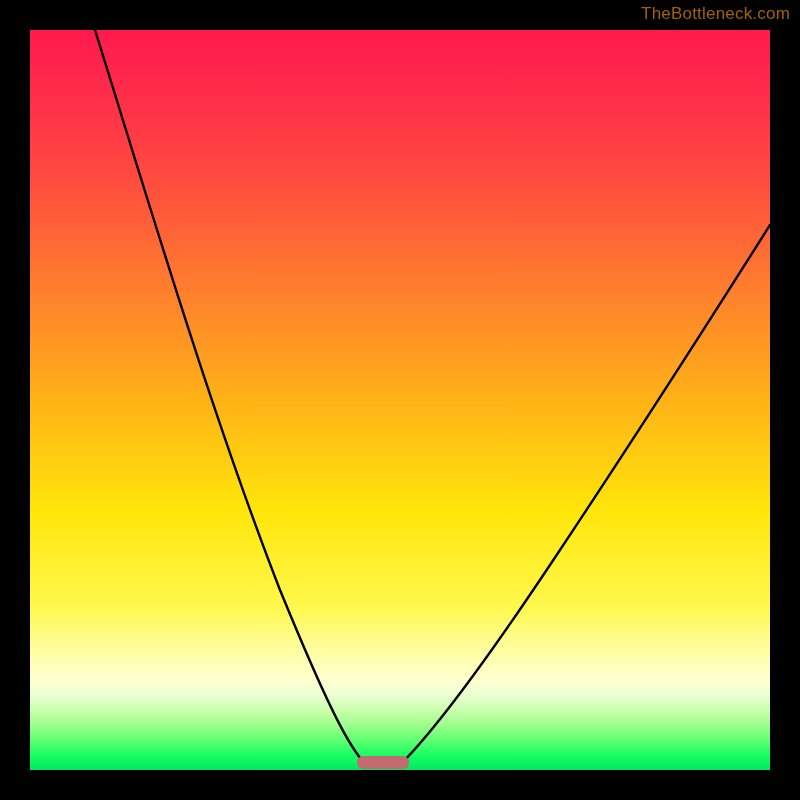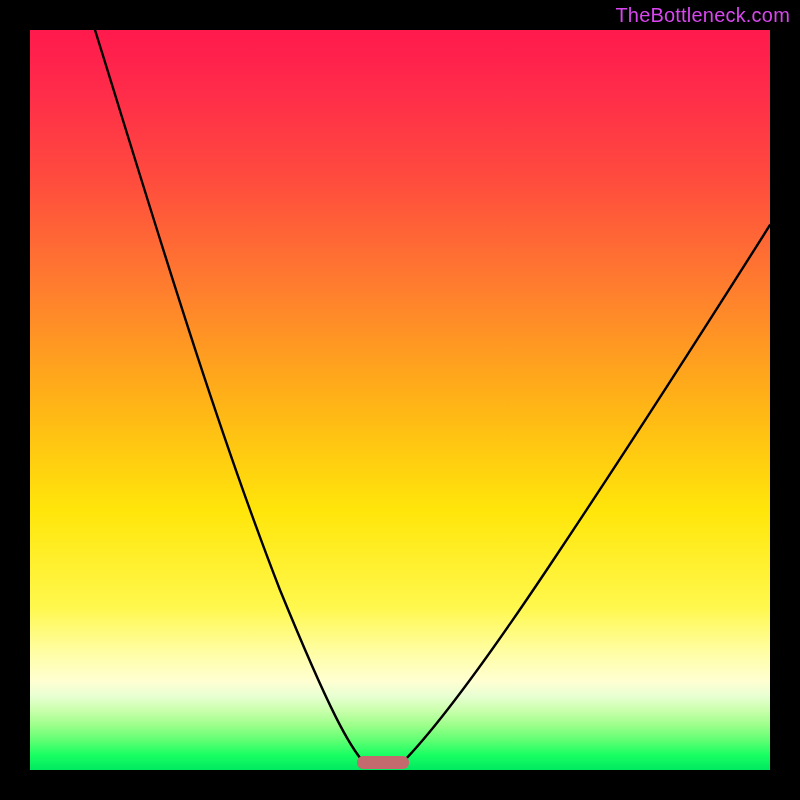--- a/index.html
+++ b/index.html
@@ -32,22 +32,22 @@
       #9bff8a 94%,
       #5fff72 96%,
       #18ff63 98%,
       #00e85f 100%
     );
   }
   .watermark {
     position: absolute;
     top: 4px;
     right: 10px;
-    color: #d946ef;
-    font-size: 20px;
+    color: #a16207;
+    font-size: 17px;
     letter-spacing: 0.2px;
     font-weight: 400;
     user-select: none;
   }
   svg.curves {
     position: absolute;
     left: 0;
     top: 0;
     width: 740px;
     height: 740px;

